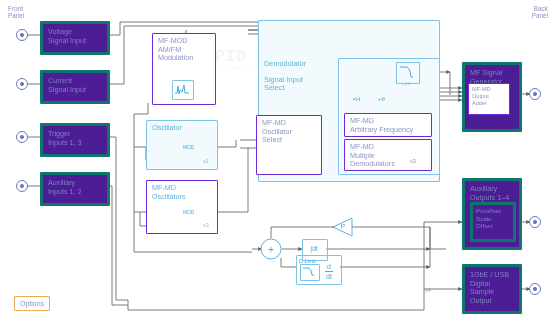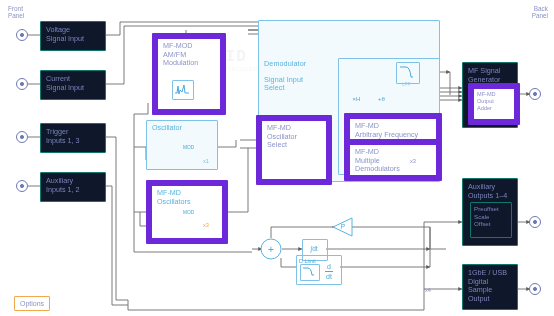--- a/index.html
+++ b/index.html
@@ -1,26 +1,26 @@
 <!DOCTYPE html>
 <html><head>
 <meta charset="utf-8">
 <style>
   html,body{margin:0;padding:0;background:#ffffff;}
   body{font-family:"Liberation Sans","DejaVu Sans",sans-serif;}
   #root{position:relative;width:554px;height:316px;background:#fff;overflow:hidden;}
   svg#wires{position:absolute;left:0;top:0;width:554px;height:316px;pointer-events:none;}
   .lbl{position:absolute;color:#8b92c4;font-size:7.2px;line-height:8.4px;letter-spacing:.1px;white-space:pre-line;margin-top:36px;}
   .corner{position:absolute;color:#8b92c4;font-size:6.4px;line-height:7.4px;white-space:pre-line;}
-  .box{position:absolute;border:1px solid #0f766e;background:#0f172a;border-radius:1px;}
+  .box{position:absolute;border:3px solid #0f766e;background:#4c1d95;border-radius:1px;}
   .box .t{position:absolute;left:5px;top:4px;color:#7b83bd;font-size:7.2px;line-height:8.6px;white-space:pre-line;}
   .gbox{position:absolute;border:1px solid #7ec2e8;background:rgba(255,255,255,0);border-radius:1px;}
   .gbox.fill{background:#f2fafd;}
   .gbox .t{position:absolute;left:5px;top:3px;color:#58b4e0;font-size:7.2px;line-height:8.6px;white-space:pre-line;}
-  .obox{position:absolute;border:6px solid #6d28d9;background:#fff;border-radius:1px;}
+  .obox{position:absolute;border:1px solid #6d28d9;background:#fff;border-radius:1px;}
   .obox .t{position:absolute;left:5px;top:3px;color:#8b93c8;font-size:7.2px;line-height:8.6px;white-space:pre-line;}
   .obox.blue .t{color:#58b4e0;}
   .mult{position:absolute;color:#9aa0c9;font-size:5.6px;}
   .mult.blue{color:#7ec2e8;}
   .mult.orange{color:#e9a75a;}
   .legend{position:absolute;border:1px solid #f0a94e;background:#fff;border-radius:1px;
           display:flex;align-items:center;justify-content:center;color:#8b93c8;font-size:7px;}
   .tinytxt{position:absolute;color:#9fd3ee;font-size:4.6px;}
   .mathtxt{position:absolute;color:#4aa9da;font-size:7px;text-align:center;}
   .mathtxt.frac{line-height:7.5px;}

